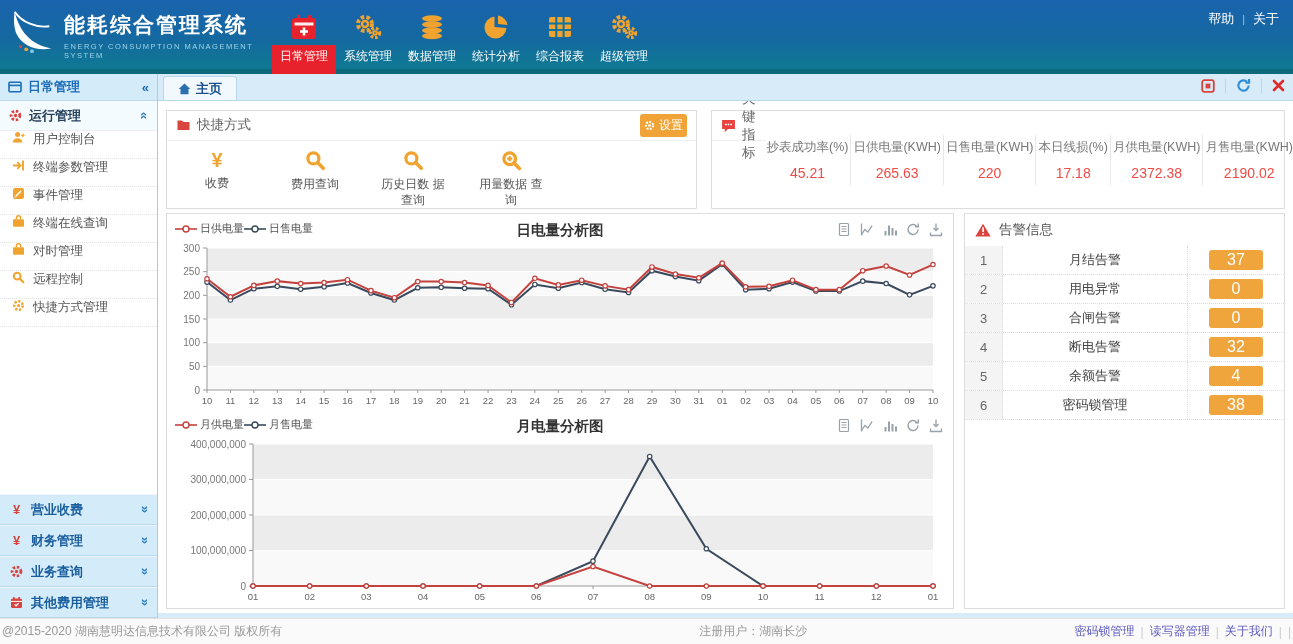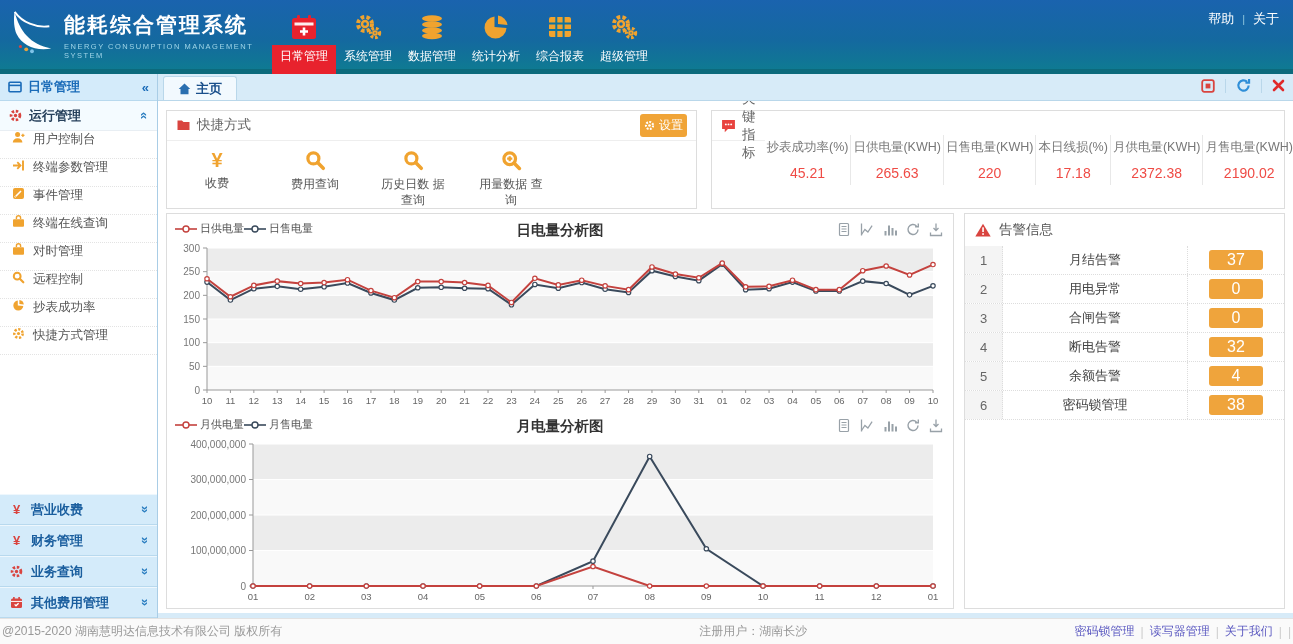--- a/index.html
+++ b/index.html
@@ -254,29 +254,20 @@
       <span>对时管理</span>
     </div>
     <div class="sb-item">
       <span style="display:flex;">
           <svg width="13" height="13" viewBox="0 0 13 13">
             <circle cx="5.2" cy="5.2" r="3.4" fill="none" stroke="#f0a32f" stroke-width="2"></circle>
             <path d="M7.8 7.8l3.5 3.5" stroke="#f0a32f" stroke-width="2.2" stroke-linecap="round"></path>
           </svg>
         </span>
       <span>远程控制</span>
-    </div>
-    <div class="sb-item">
-      <span style="display:flex;">
-          <svg width="13" height="13" viewBox="0 0 13 13">
-            <path d="M5.8 1.6A5 5 0 1 0 11.3 7L5.8 6.5Z" fill="#f0a32f"></path>
-            <path d="M7.4 1.1a5 5 0 0 1 4.4 4.4L7.4 5Z" fill="#f0a32f"></path>
-          </svg>
-        </span>
-      <span>抄表成功率</span>
     </div>
     <div class="sb-item">
       <span style="display:flex;">
           <svg width="13" height="13" viewBox="0 0 13 13">
             <circle cx="6.5" cy="6.5" r="4.2" fill="none" stroke="#f0a32f" stroke-width="2.5" stroke-dasharray="2.2 1.6"></circle>
             <circle cx="6.5" cy="6.5" r="1.6" fill="#f0a32f"></circle>
           </svg>
         </span>
       <span>快捷方式管理</span>
     </div>

